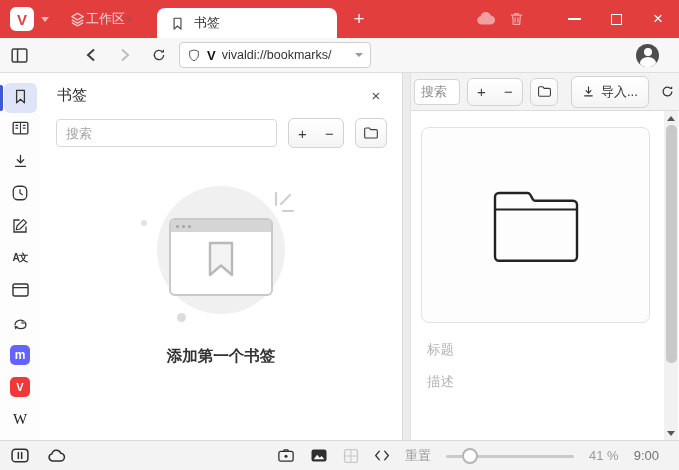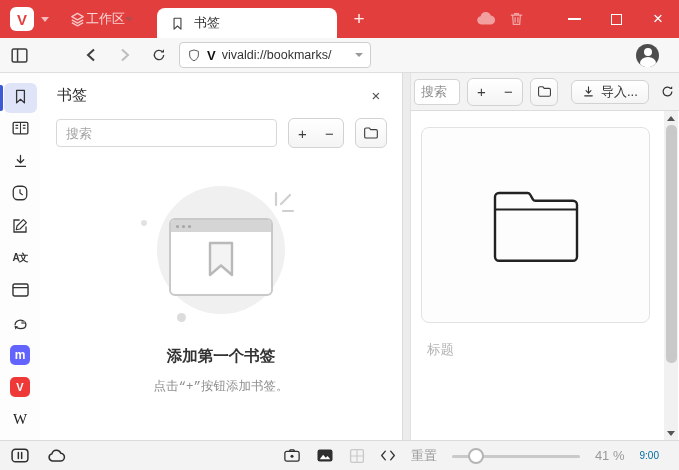--- a/index.html
+++ b/index.html
@@ -103,21 +103,21 @@
   .divider { width:8px; flex:none; background:#ececec; border-right:1px solid #e2e2e2; }
 
   .page { flex:1; display:flex; flex-direction:column; background:#fff; overflow:hidden; position:relative; }
   .page-toolbar { height:38px; flex:none; background:#f3f3f3; border-bottom:1px solid #dcdcdc;
                   display:flex; align-items:center; padding-left:3px; gap:7px; overflow:hidden; }
   .mini-search { width:46px; height:26px; border:1px solid #d4d4d4; border-radius:4px; padding:0 6px;
                  font-size:13px; font-family:inherit; outline:none; color:#333; flex:none; }
   .mini-search::placeholder { color:#8f8f8f; }
   .pt-group { height:28px; }
   .pt-folder { width:28px; height:28px; }
-  .textbtn { height:24px; border:1px solid #d2d2d2; border-radius:6px; background:linear-gradient(#fff,#f4f4f4);
+  .textbtn { height:32px; border:1px solid #d2d2d2; border-radius:6px; background:linear-gradient(#fff,#f4f4f4);
              display:flex; align-items:center; gap:6px; padding:0 10px; font-size:13px; color:#333;
              white-space:nowrap; flex:none; }
   .morebtn { display:flex; align-items:center; gap:6px; font-size:13px; color:#333; white-space:nowrap; flex:none; margin-left:4px; }
 
   .page-content { flex:1; position:relative; }
   .detail-card { position:absolute; left:10px; top:16px; width:229px; height:196px; border:1px solid #e2e2e2;
                  border-radius:8px; background:#fdfdfd; display:flex; align-items:center; justify-content:center; }
   .fields { position:absolute; left:16px; top:228px; right:30px; }
   .fields input { display:block; width:100%; border:none; outline:none; font-size:13.5px;
                   font-family:inherit; color:#1d4ed8; background:transparent; height:20px; }
@@ -130,21 +130,21 @@
   .tri-up { width:0; height:0; border-left:4px solid transparent; border-right:4px solid transparent; border-bottom:5px solid #555; }
   .tri-dn { width:0; height:0; border-left:4px solid transparent; border-right:4px solid transparent; border-top:5px solid #555; }
   .sb-thumb { position:absolute; left:1.5px; top:14px; width:11px; height:238px; background:#c9c9c9; border-radius:5px; }
 
   
   .statusbar { height:30px; background:#f3f3f3; border-top:1px solid #dbdbdb; display:flex; align-items:center;
                padding:0 20px 0 10px; gap:16px; }
   .st-ic { display:flex; align-items:center; justify-content:center; color:#2f2f2f; flex:none; }
   .st-right { margin-left:auto; display:flex; align-items:center; gap:15px; }
   .st-label { color:#9a9a9a; font-size:13px; }
-  .st-clock { color:#0369a1; font-size:10px; }
+  .st-clock { color:#737373; font-size:13px; }
   .slider { position:relative; width:128px; height:16px; flex:none; }
   .slider .track { position:absolute; top:7px; left:0; right:0; height:3px; background:#c9c9c9; border-radius:2px; }
   .slider .handle { position:absolute; top:0; left:calc(19% - 8px); width:16px; height:16px; border-radius:50%;
                     background:#fff; border:2px solid #b5b5b5; }
 </style>
 </head>
 <body>
 
 <div class="app">
 
@@ -318,21 +318,20 @@
               </div>
             <svg width="26" height="36" viewBox="0 0 26 36">
               <path d="M2 2h22v32l-11-9.5L2 34z" fill="#f4f4f4" stroke="#b9b9b9" stroke-width="2.4" stroke-linejoin="round"></path>
             </svg>
           </div>
           <svg class="spark" width="26" height="28" viewBox="0 0 26 28">
             <path d="M4 17V5M9 16l9-9M11 23h10" stroke="#cfcfcf" stroke-width="2.2" stroke-linecap="round" fill="none"></path>
           </svg>
         </div>
         <div class="empty-heading">添加第一个书签</div>
-        <div class="empty-hint">点击“+”按钮添加书签。</div>
       </div>
     </div>
 
     <div class="divider"></div>
 
     <div class="page">
       <div class="page-toolbar">
         <input type="text" class="mini-search" placeholder="搜索" style="">
         <div class="btngroup pt-group">
           <span>+</span>
@@ -360,20 +359,21 @@
 
       <div class="page-content">
         <div class="detail-card">
           <svg width="88" height="80" viewBox="0 0 88 80">
             <path d="M3 12a4 4 0 014-4h28.5a3 3 0 012.6 1.5l2.8 4.8a3 3 0 002.6 1.5H81a4 4 0 014 4v52a4 4 0 01-4 4H7a4 4 0 01-4-4z" fill="none" stroke="#222" stroke-width="2.4" stroke-linejoin="round"></path>
             <path d="M3 24.5h82" stroke="#222" stroke-width="2"></path>
           </svg>
         </div>
         <div class="fields">
           <input class="f-title" type="text" placeholder="标题" style="">
+          <input class="f-desc" type="text" placeholder="描述" style="">
         </div>
       </div>
 
       <div class="scrollbar">
         <div class="sb-up">
             <span class="tri-up"></span>
           </div>
         <div class="sb-thumb"></div>
         <div class="sb-dn">
             <span class="tri-dn"></span>

